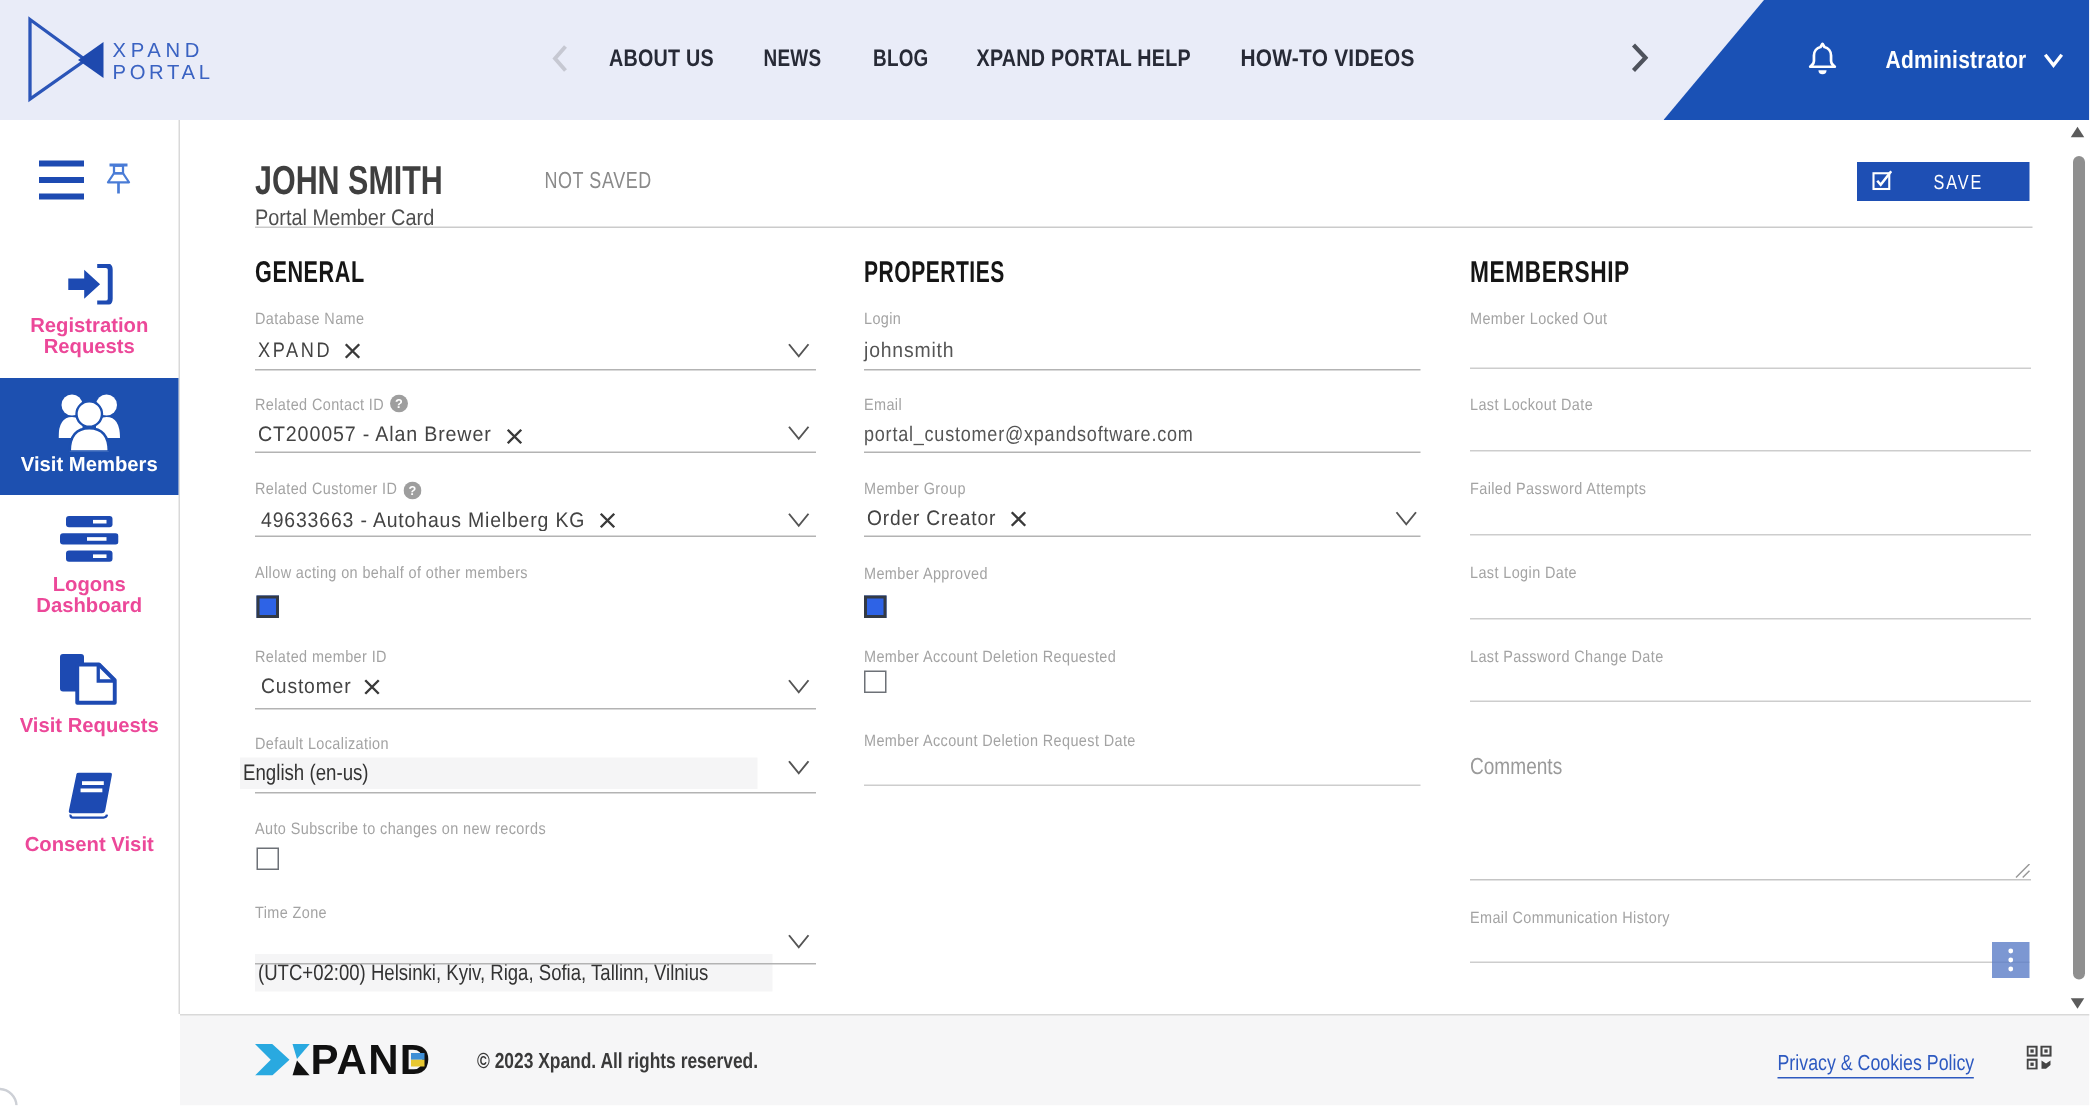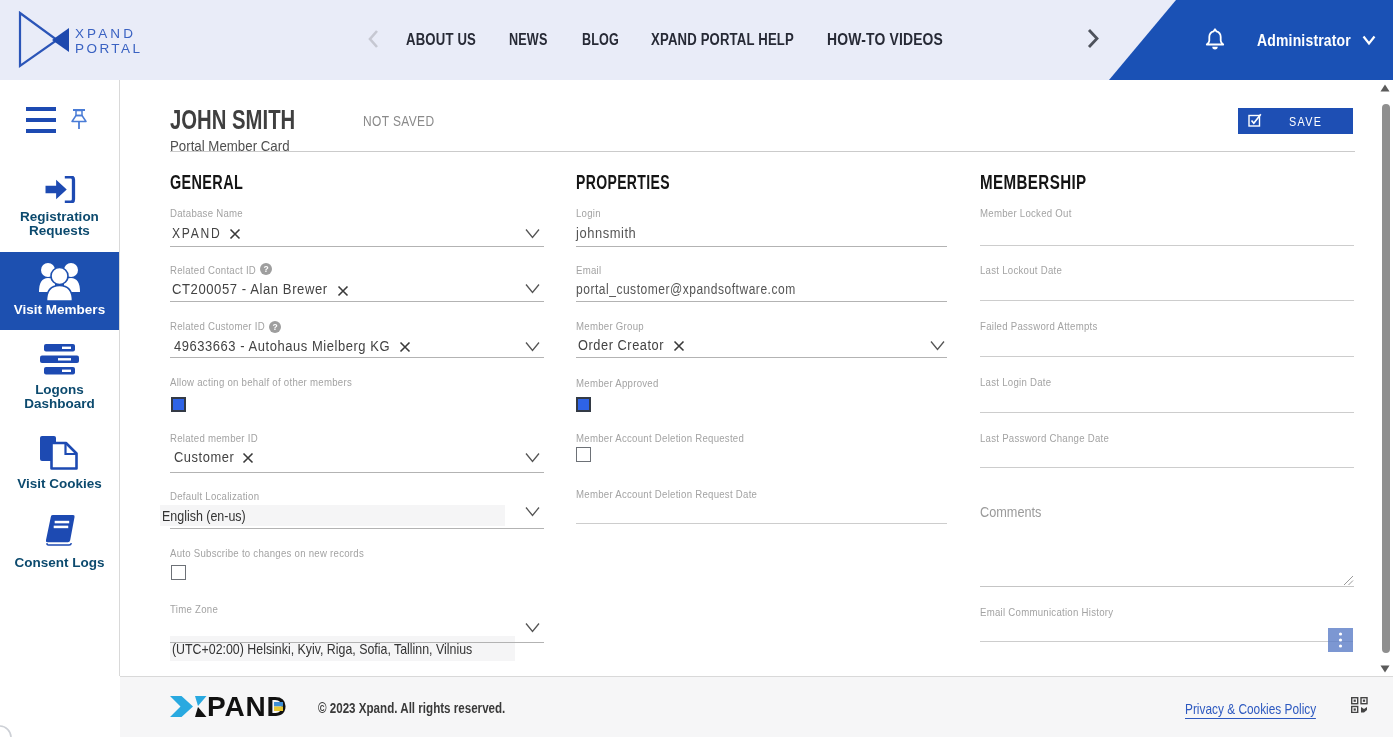--- a/index.html
+++ b/index.html
@@ -8,21 +8,21 @@
 .abs { position:absolute; }
 
 #header { position:absolute; left:0; top:0; width:1393px; height:80px; background:#e9ecf8; }
 #bluewedge { position:absolute; left:0; top:0; width:1393px; height:80px;
   background:#1a51b5; clip-path:polygon(1176px 0, 1393px 0, 1393px 80px, 1109px 80px); }
 .nav { position:absolute; top:0; height:80px; line-height:80px; font-size:16px;
   font-weight:700; color:#272a36; letter-spacing:0.2px; white-space:nowrap; transform-origin:0 50%; }
 
 #sidebar { position:absolute; left:0; top:80px; width:119px; height:657px; background:#fff; }
 #sbborder { position:absolute; left:119px; top:80px; width:1px; height:596px; background:#d9d9d9; }
-.sbitem { position:absolute; left:0; width:119px; text-align:center; color:#0c4a6e;
+.sbitem { position:absolute; left:0; width:119px; text-align:center; color:#ec4899;
   font-weight:700; font-size:13.5px; line-height:14px; }
 #pmsel { position:absolute; left:0; top:252px; width:119px; height:78px; background:#1d50b0; }
 
 #main { position:absolute; left:120px; top:80px; width:1273px; height:597px; background:#fff; }
 .lbl { position:absolute; font-size:11px; color:#a3a3a3; letter-spacing:0.3px; white-space:nowrap;
   transform:scaleX(0.875); transform-origin:0 0; }
 .val { position:absolute; font-size:14px; color:#434343; letter-spacing:0.6px; white-space:nowrap;
   transform-origin:0 0; }
 .uline { position:absolute; height:1px; background:#b3b3b3; }
 .colhdr { position:absolute; font-size:20px; font-weight:700; color:#151515; letter-spacing:0.5px;
@@ -109,29 +109,29 @@
   <rect x="4" y="23" width="31" height="7.5" rx="2" fill="#1d4ab2"></rect>
   <rect x="22" y="25.6" width="9" height="2.4" fill="#fff"></rect>
 </svg>
 <div class="sbitem" style="top:383px">Logons<br>Dashboard</div>
 
 <svg class="abs" style="left:40px;top:436px" width="38" height="34" viewBox="0 0 38 34">
   <rect x="0" y="0" width="16" height="25" rx="2" fill="#1d4ab2"></rect>
   <path d="M11.5 7 L26 7 L36.5 17.5 L36.5 32.5 L11.5 32.5 Z" fill="#fff" stroke="#1d4ab2" stroke-width="2.6" stroke-linejoin="round"></path>
   <path d="M25.5 7.5 L25.5 18 L36 18" fill="none" stroke="#1d4ab2" stroke-width="2.2"></path>
 </svg>
-<div class="sbitem" style="top:477px">Visit Cookies</div>
+<div class="sbitem" style="top:477px">Visit Requests</div>
 
 <svg class="abs" style="left:43px;top:515px" width="34" height="31" viewBox="0 0 35 32">
   <path d="M8 2 Q8 0 10 0 L31 0 Q33 0 32.5 2 L28 26 Q27.6 28 25.6 28 L4.5 28 Q2.5 28 3 26 Z" fill="#1d4ab2"></path>
   <path d="M3 26 Q2.5 28 4.5 28 L25.6 28 Q27.6 28 28 26" fill="none" stroke="#1d4ab2" stroke-width="1.6" transform="translate(1.2,3)"></path>
   <rect x="12" y="6" width="15" height="2.6" fill="#fff" transform="rotate(0)"></rect>
   <rect x="11" y="11" width="15" height="2.6" fill="#fff"></rect>
 </svg>
-<div class="sbitem" style="top:556px">Consent Logs</div>
+<div class="sbitem" style="top:556px">Consent Visit</div>
 <div id="main"></div>
 
 <div class="abs" style="left:170px;top:105px;font-size:27px;font-weight:700;color:#3f3f3f;transform:scaleX(0.752);transform-origin:0 0">JOHN SMITH</div>
 <div class="abs" style="left:363px;top:112px;font-size:15.5px;color:#8a8a8a;letter-spacing:0.5px;transform:scaleX(0.772);transform-origin:0 0">NOT SAVED</div>
 <div class="abs" style="left:170px;top:136.5px;font-size:15px;color:#4f4f4f;transform:scaleX(0.885);transform-origin:0 0">Portal Member Card</div>
 <div class="abs" style="left:1238px;top:108px;width:115px;height:26px;background:#1e4fb4"></div>
 <svg class="abs" style="left:1248px;top:113px" width="14" height="14" viewBox="0 0 14 14">
   <rect x="1" y="2.5" width="10.5" height="10.5" fill="none" stroke="#fff" stroke-width="1.4"></rect>
   <polyline points="3.5,7.5 5.8,10.2 12.8,1.2" fill="none" stroke="#fff" stroke-width="1.7"></polyline>
 </svg>

